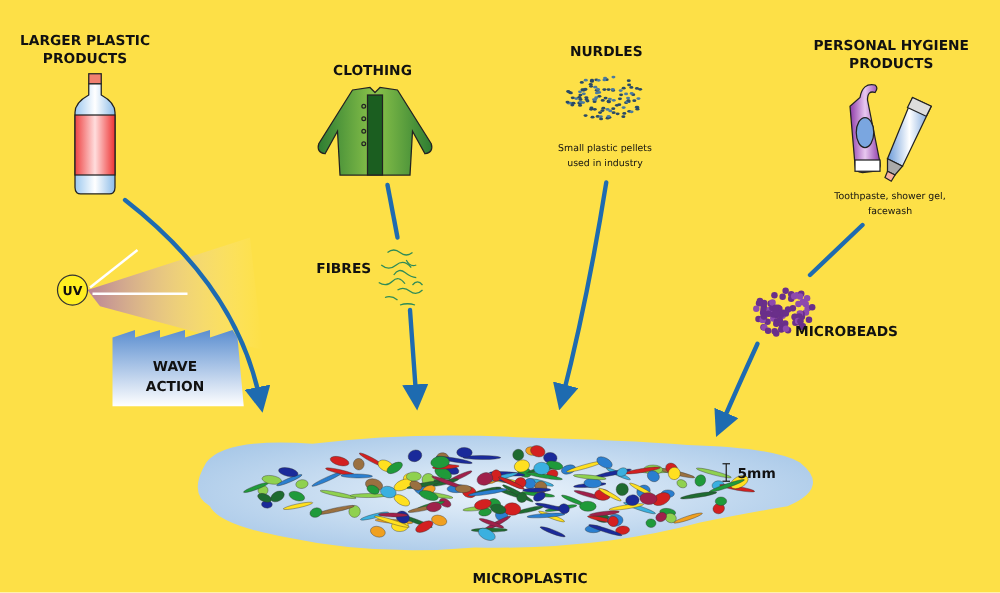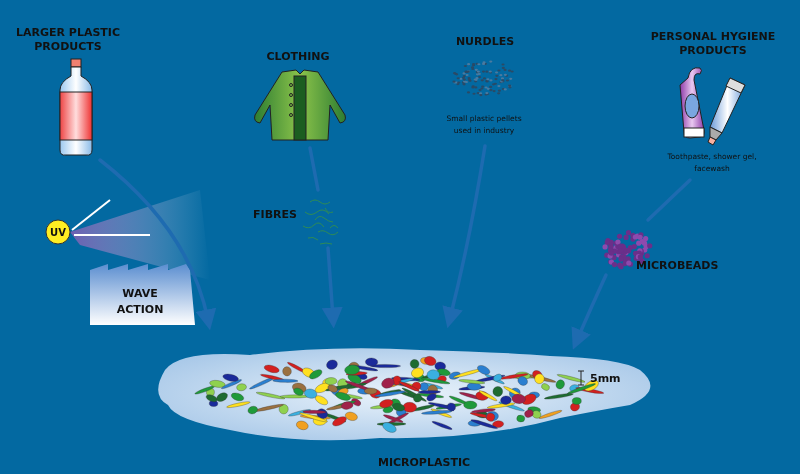--- a/index.html
+++ b/index.html
@@ -1,16 +1,16 @@
 <!DOCTYPE html>
 <html><head>
 <meta charset="utf-8">
 <style>
   html,body{margin:0;padding:0;background:#fff;}
-  #stage{position:relative;width:800px;height:474px;overflow:hidden;background:#0369a1;font-family:"DejaVu Sans","Liberation Sans",sans-serif;}
+  #stage{position:relative;width:800px;height:474px;overflow:hidden;background:#fde047;font-family:"DejaVu Sans","Liberation Sans",sans-serif;}
   svg{position:absolute;left:0;top:0;}
   .lbl{font-family:"DejaVu Sans","Liberation Sans",sans-serif;font-weight:bold;fill:#111;font-size:11px;}
   .sm{font-family:"DejaVu Sans","Liberation Sans",sans-serif;fill:#111;font-size:7.5px;}
 </style>
 </head>
 <body>
 
 <div id="stage">
 <svg width="800" height="474" viewBox="0 0 800 474">
   <defs>

